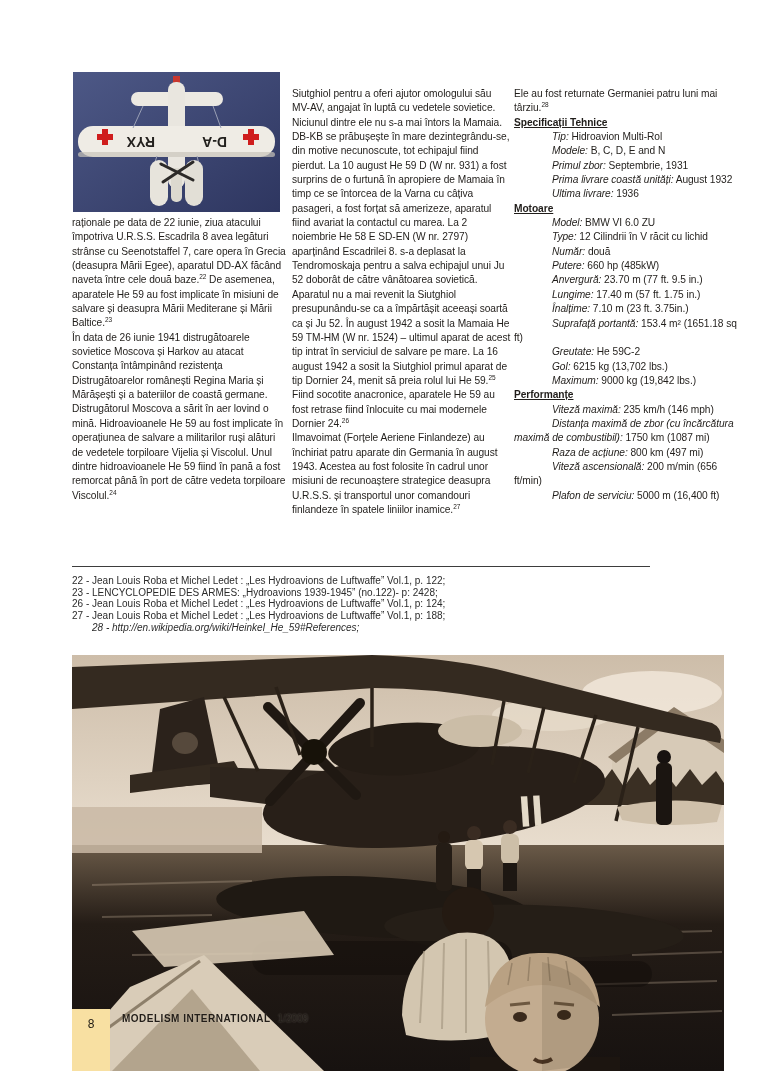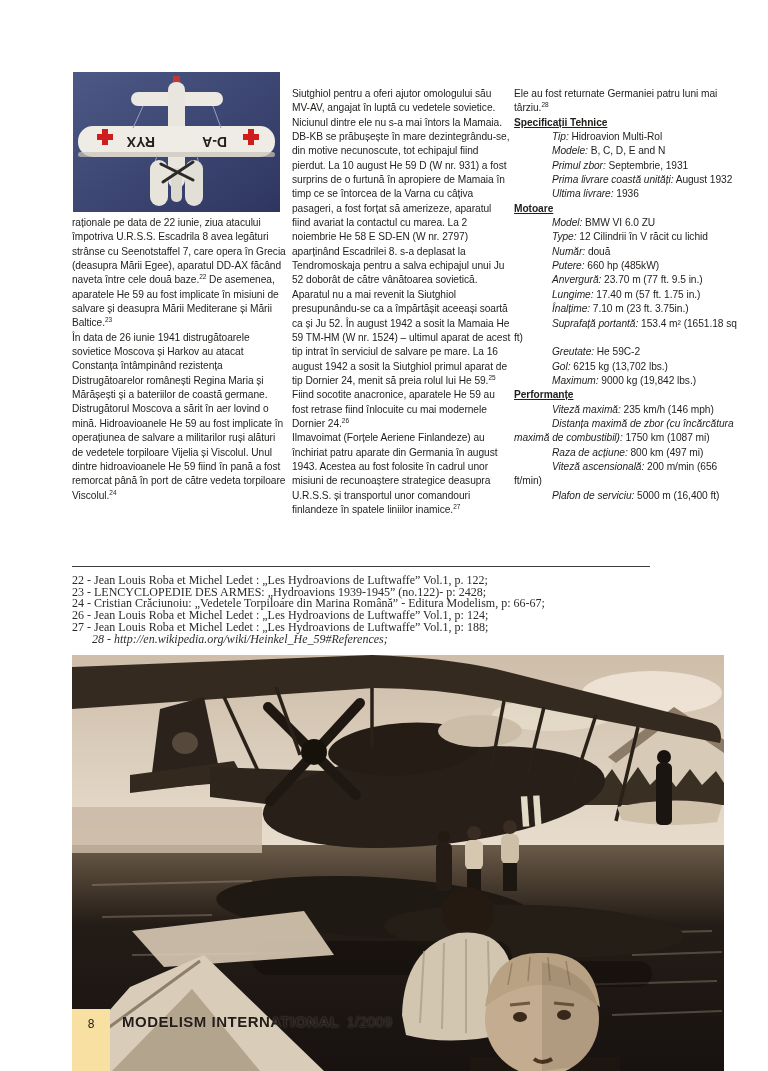--- a/index.html
+++ b/index.html
@@ -6,29 +6,29 @@
   body{
     width:768px;height:1071px;position:relative;background:#ffffff;
     font-family:"Liberation Sans",sans-serif;color:#201d1a;overflow:hidden;
   }
   .col{position:absolute;font-size:10.2px;line-height:14.35px;letter-spacing:-0.05px;}
   .para{margin:0;}
   sup{font-size:6.5px;vertical-align:super;line-height:0;}
   .spec-heading{font-weight:bold;text-decoration:underline;}
   .spec-line i{font-style:italic;margin-left:38px;}
   .rule{position:absolute;left:72px;top:566px;width:578px;border-top:1px solid #3d3d3d;height:0;}
-  .footnotes{position:absolute;left:72px;top:575px;width:580px;font-size:12px;line-height:11.7px;color:#2b2b2b;letter-spacing:0;font-family:Liberation Serif, serif;}
+  .footnotes{position:absolute;left:72px;top:575px;width:580px;font-size:10px;line-height:11.7px;color:#2b2b2b;letter-spacing:0;}
   .footnote{white-space:nowrap;}
   .footnote.italic{font-style:italic;margin-left:20px;}
   .photo-frame{position:absolute;overflow:hidden;}
   #top-photo{left:73px;top:72px;width:207px;height:140px;}
   #bottom-photo{left:72px;top:655px;width:652px;height:416px;}
   .pagenum-box{position:absolute;left:72px;top:1009px;width:38px;height:62px;background:#f8e0a2;z-index:6;}
   .pagenum{display:block;text-align:center;padding-top:8px;font-size:12px;color:#1d1912;}
-  .footer-title{position:absolute;left:122px;top:1013px;z-index:6;font-size:15px;font-weight:bold;
+  .footer-title{position:absolute;left:122px;top:1013px;z-index:6;font-size:10px;font-weight:bold;
     color:#221d18;letter-spacing:0.5px;text-shadow:0 0 2px rgba(240,235,225,.35);}
   .footer-title .issue{font-weight:normal;margin-left:7px;letter-spacing:0;}
   svg{display:block;}
 </style>
 </head>
 <body>
 
 <div class="photo-frame" id="top-photo">
   <svg width="207" height="140" viewBox="0 0 207 140">
     <defs>
@@ -120,21 +120,20 @@
       <div class="spec-line"><i>Raza de acțiune:</i> 800 km (497 mi)</div>
       <div class="spec-line"><i>Viteză ascensională:</i> 200 m/min (656 ft/min)</div>
       <div class="spec-line"><i>Plafon de serviciu:</i> 5000 m (16,400 ft)</div>
     </div>
 </div>
 
 <div class="rule"></div>
 <div class="footnotes">
     <div class="footnote">22 - Jean Louis Roba et Michel Ledet : „Les Hydroavions de Luftwaffe” Vol.1, p. 122;</div>
     <div class="footnote">23 - LENCYCLOPEDIE DES ARMES: „Hydroavions 1939-1945” (no.122)- p: 2428;</div>
-    <div class="footnote">24 - Cristian Crăciunoiu: „Vedetele Torpiloare din Marina Română” - Editura Modelism, p: 66-67;</div>
     <div class="footnote">26 - Jean Louis Roba et Michel Ledet : „Les Hydroavions de Luftwaffe” Vol.1, p: 124;</div>
     <div class="footnote">27 - Jean Louis Roba et Michel Ledet : „Les Hydroavions de Luftwaffe” Vol.1, p: 188;</div>
     <div class="footnote italic">28 - http://en.wikipedia.org/wiki/Heinkel_He_59#References;</div>
   </div>
 
 <div class="photo-frame" id="bottom-photo">
   <svg width="652" height="416" viewBox="0 0 652 416">
     <defs>
       <linearGradient id="sky" x1="0" y1="0" x2="0" y2="1">
         <stop offset="0" stop-color="#cdbda9"></stop>

